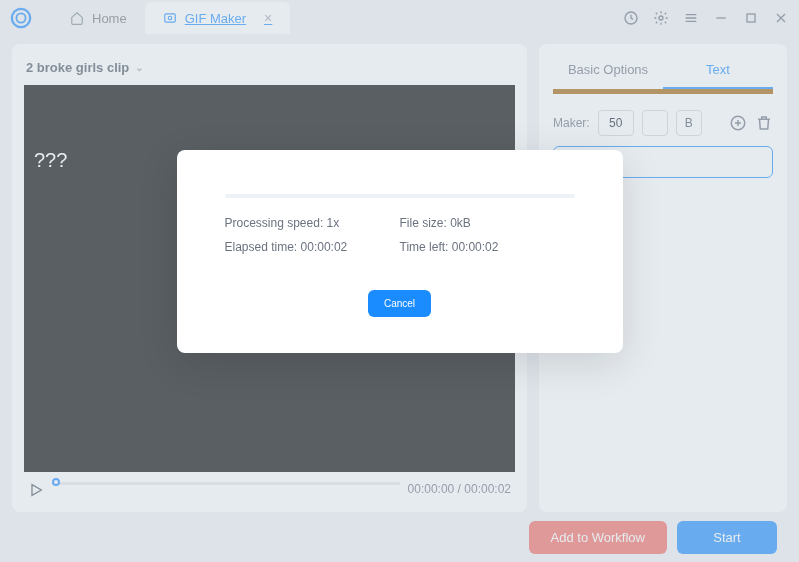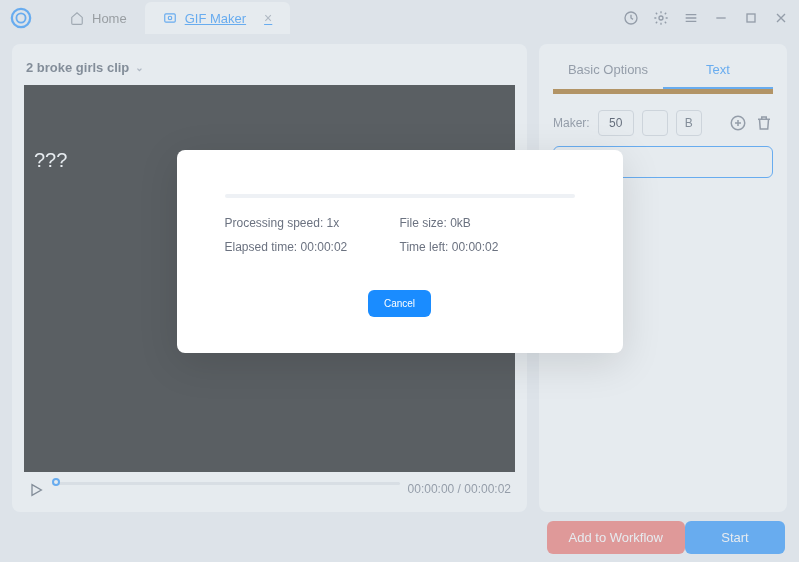--- a/index.html
+++ b/index.html
@@ -37,21 +37,21 @@
 .right-tab.active { color: #1a8cff; border-bottom: 2px solid #1a8cff; }
 .type-row { display: flex; align-items: center; gap: 8px; padding: 16px 0 10px; font-size: 12px; color: #6b7280; }
 .type-input { width: 36px; height: 26px; border: 1px solid #d1d5db; border-radius: 4px; text-align: center; font-size: 12px; color: #0f172a; }
 .color-swatch { width: 26px; height: 26px; border: 1px solid #d1d5db; border-radius: 4px; background: #fff; cursor: pointer; }
 .bold-btn { width: 26px; height: 26px; border: 1px solid #d1d5db; border-radius: 4px; background: #fff; cursor: pointer; font-size: 12px; color: #4b5563; }
 .type-spacer { flex: 1; }
 .icon-btn { width: 18px; height: 18px; color: #6b7280; cursor: pointer; }
 .text-input { width: 100%; height: 32px; border: 1px solid #1a8cff; border-radius: 6px; padding: 0 8px; font-size: 12px; }
 
 
-.footer { position: absolute; bottom: 0; left: 0; right: 0; height: 50px; display: flex; align-items: center; justify-content: flex-end; padding: 0 14px; }
+.footer { position: absolute; bottom: 0; left: 0; right: 8px; height: 50px; display: flex; align-items: center; justify-content: flex-end; gap: 10px; padding: 0 14px; }
 .btn { padding: 9px 22px; border-radius: 6px; font-size: 13px; border: none; cursor: pointer; color: #fff; }
 .btn-red { background: #f26a63; }
 .btn-blue { background: #1a8cff; min-width: 100px; }
 
 
 .overlay { position: absolute; inset: 0; background: rgba(200,210,220,0.45); display: flex; align-items: flex-start; justify-content: center; padding-top: 150px; }
 .modal { width: 446px; background: #fff; border-radius: 8px; padding: 44px 48px 36px; box-shadow: 0 10px 40px rgba(0,0,0,0.12); }
 .modal-msg { font-size: 13px; color: #4b5563; margin-bottom: 56px; }
 .modal-msg .link { color: #1a8cff; }
 .modal-progress { height: 4px; background: #eef1f5; border-radius: 2px; margin-bottom: 18px; }

